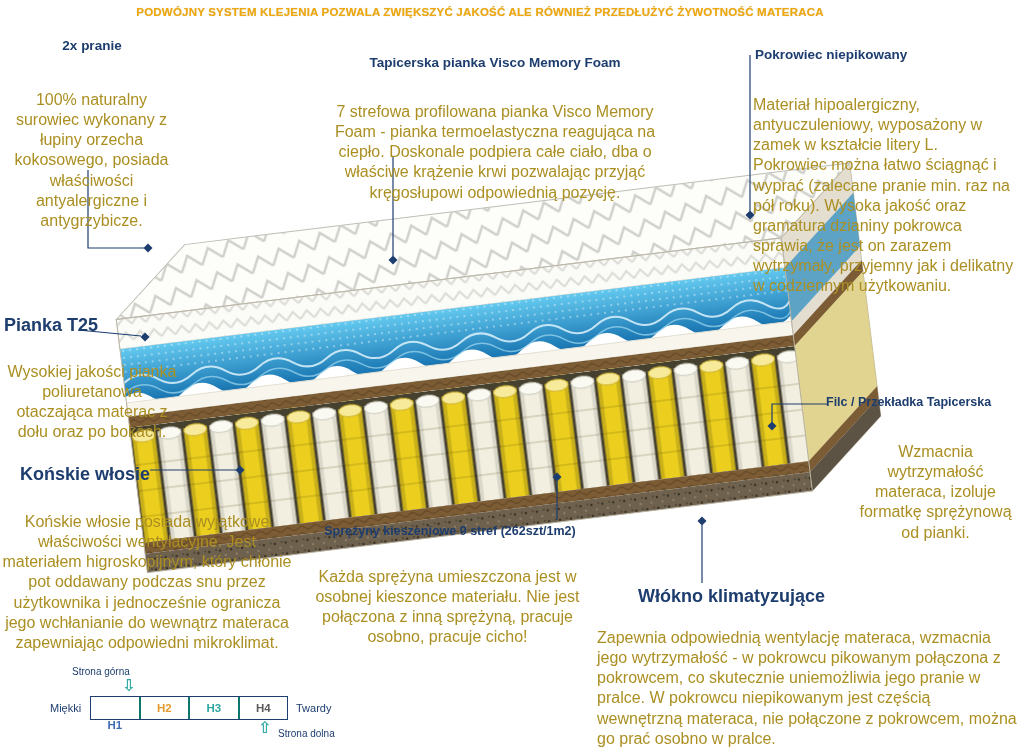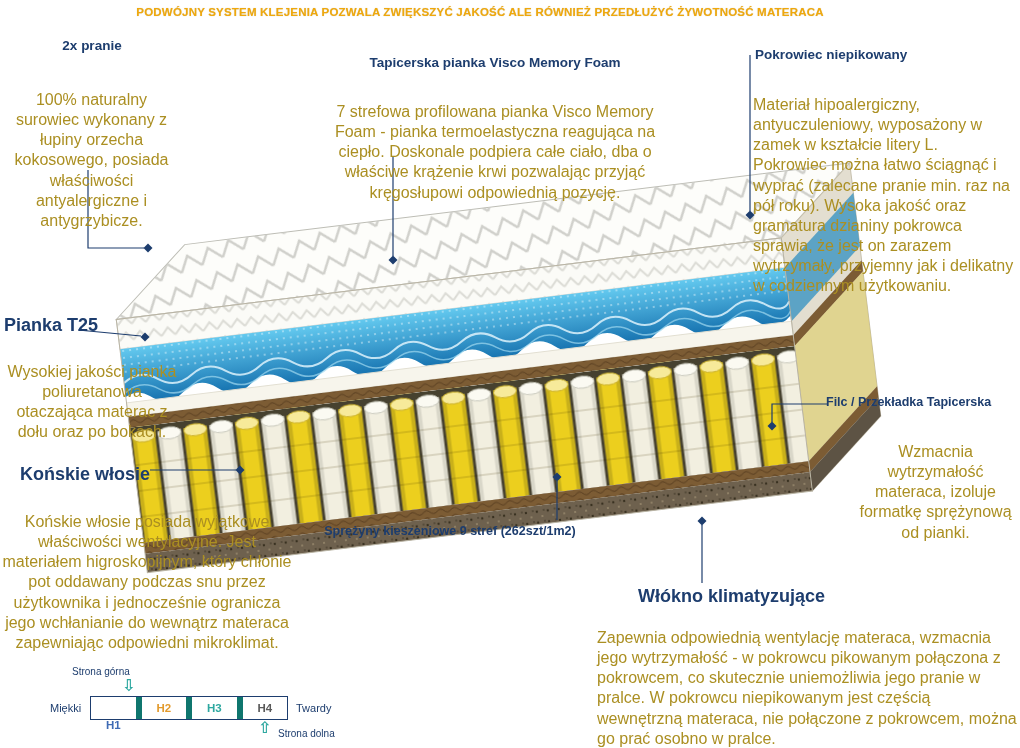--- a/index.html
+++ b/index.html
@@ -9,21 +9,21 @@
   .txt{position:absolute;z-index:2;}
   .h{font-weight:bold;color:#1d3d6e;font-size:18px;}
   .h-big{font-size:13.5px;}
   .p{color:#ab8f22;font-size:16px;line-height:1.26;margin-top:20px;}
   .center{text-align:center;}
   .banner{color:#efa80c;font-weight:bold;font-size:11.5px;letter-spacing:.2px;
           text-shadow:0 0 1px rgba(120,90,0,.35);text-align:center;}
   .scale-box{position:absolute;display:flex;border:1px solid #1d3d6e;background:#fff;
              box-sizing:border-box;z-index:2;}
   .scale-cell{flex:1;display:flex;align-items:center;justify-content:center;
-              font-size:11.5px;font-weight:bold;border-left:6px solid #0f766e;}
+              font-size:11.5px;font-weight:bold;border-left:2px solid #0f766e;}
   .scale-cell:first-child{border-left:none;margin-top:28px;}
   .lab{color:#1d3d6e;font-size:11px;}
   .lab-sm{color:#1d3d6e;font-size:10px;}
   .arrow{color:#2ea8a0;font-size:16px;line-height:1;font-weight:bold;
          font-family:"DejaVu Sans", sans-serif;}
 </style>
 </head>
 <body>
 
 <div class="page">
@@ -138,20 +138,21 @@
   <div class="txt h h-big" style="left:755px;top:47px;width:260px;">Pokrowiec niepikowany</div>
   <div class="txt p" style="left:753px;top:75px;width:262px;">Materiał hipoalergiczny, antyuczuleniowy, wyposażony w zamek w kształcie litery L. Pokrowiec można łatwo ściągnąć i wyprać (zalecane pranie min. raz na pół roku). Wysoka jakość oraz gramatura dzianiny pokrowca sprawia, że jest on zarazem wytrzymały, przyjemny jak i delikatny w codziennym użytkowaniu.</div>
 
   <div class="txt h" style="left:4px;top:315px;width:130px;">Pianka T25</div>
   <div class="txt p center" style="left:2px;top:342px;width:180px;">Wysokiej jakości pianka poliuretanowa otaczająca materac z dołu oraz po bokach.</div>
 
   <div class="txt h" style="left:20px;top:464px;width:150px;">Końskie włosie</div>
   <div class="txt p center" style="left:2px;top:492px;width:290px;">Końskie włosie posiada wyjątkowe właściwości wentylacyjne. Jest materiałem higroskopijnym, który chłonie pot oddawany podczas snu przez użytkownika i jednocześnie ogranicza jego wchłanianie do wewnątrz materaca zapewniając odpowiedni mikroklimat.</div>
 
   <div class="txt h center" style="left:295px;top:524px;width:310px;font-size:12.5px;">Sprężyny kieszeniowe 9 stref (262szt/1m2)</div>
+  <div class="txt p center" style="left:295px;top:547px;width:305px;">Każda sprężyna umieszczona jest w osobnej kieszonce materiału. Nie jest połączona z inną sprężyną, pracuje osobno, pracuje cicho!</div>
 
   <div class="txt h" style="left:826px;top:395px;width:200px;font-size:12.5px;">Filc / Przekładka Tapicerska</div>
   <div class="txt p center" style="left:853px;top:422px;width:165px;">Wzmacnia wytrzymałość materaca, izoluje formatkę sprężynową od pianki.</div>
 
   <div class="txt p" style="left:597px;top:608px;width:420px;">Zapewnia odpowiednią wentylację materaca, wzmacnia jego wytrzymałość - w pokrowcu pikowanym połączona z pokrowcem, co skutecznie uniemożliwia jego pranie w pralce. W pokrowcu niepikowanym jest częścią wewnętrzną materaca, nie połączone z pokrowcem, można go prać osobno w pralce.</div>
   <div class="txt h" style="left:638px;top:586px;width:250px;">Włókno klimatyzujące</div>
 
   <div class="txt lab-sm" style="left:72px;top:666px;">Strona górna</div>
   <div class="txt arrow" style="left:122px;top:678px;">⇩</div>
 

